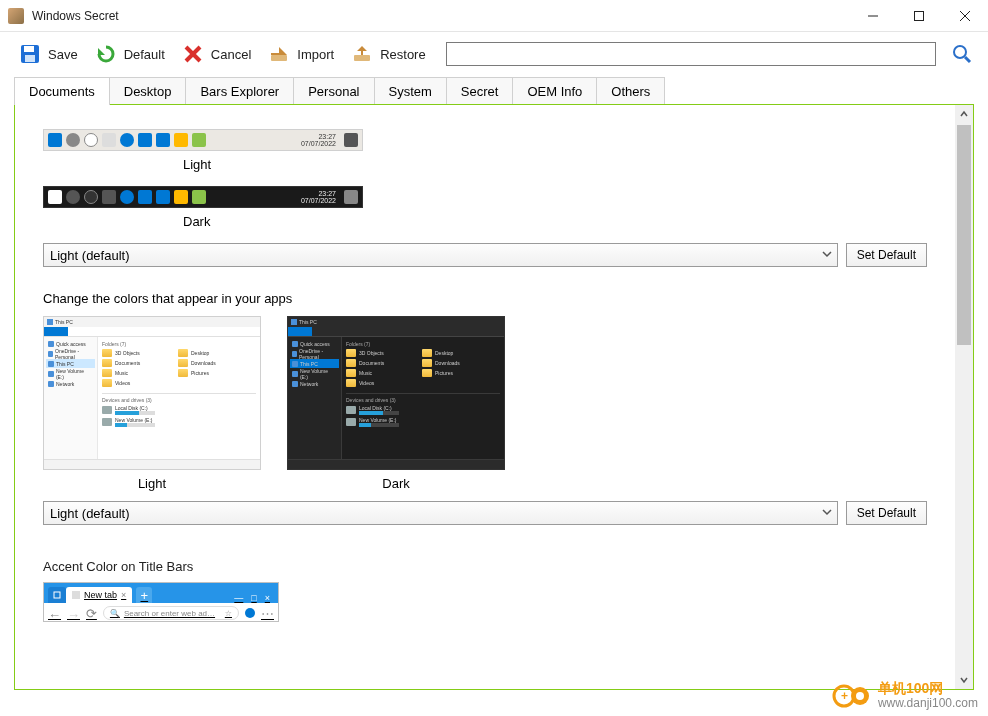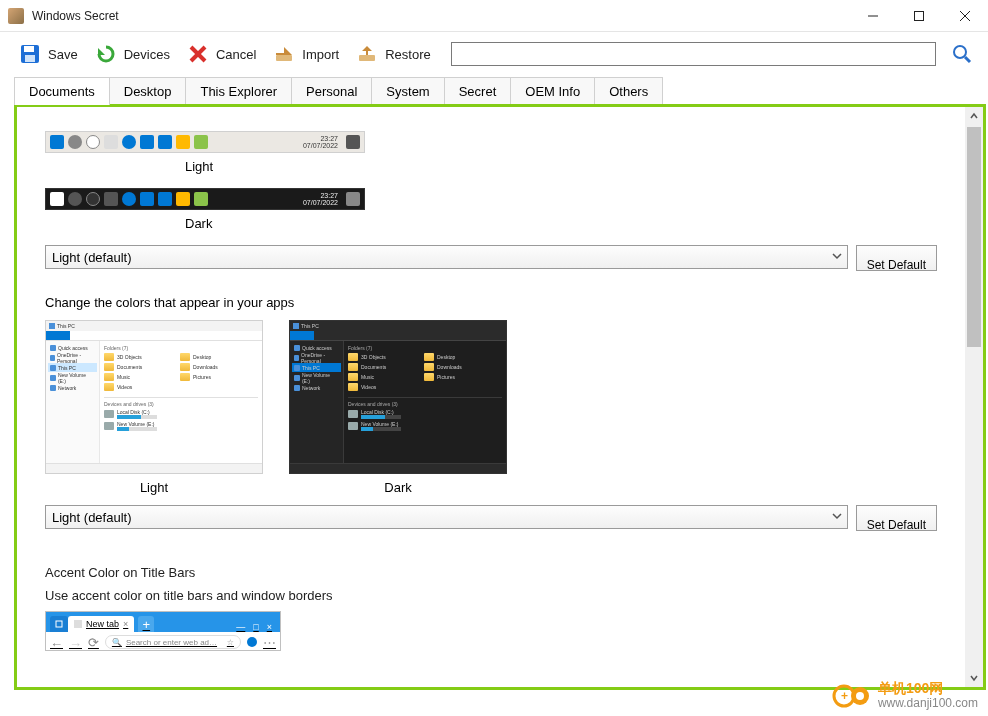--- a/index.html
+++ b/index.html
@@ -18,42 +18,42 @@
 .tbtn .ico { width: 24px; height: 24px; display: flex; align-items: center; justify-content: center; }
 .tbtn-label { font-size: 13px; color: #222; }
 .search-box { flex: 1; height: 24px; border: 1px solid #7a7a7a; background: #fff; margin-left: 8px; padding: 0 4px; }
 .search-ico { width: 24px; height: 24px; display: flex; align-items: center; justify-content: center; cursor: pointer; margin-left: 6px; }
 
 
 .tabs { display: flex; padding: 0 14px; }
 .tab { padding: 6px 14px; border: 1px solid #d0d0d0; border-bottom: none; background: #f8f8f8; cursor: pointer; position: relative; top: 1px; font-size: 13px; }
 .tab + .tab { margin-left: -1px; }
 .tab.active { background: #fff; z-index: 2; }
-.tab-panel-wrap { margin: 0 2px 14px 14px; border: 3px solid #84cc16; height: 586px; position: relative; }
+.tab-panel-wrap { margin: 0 14px 14px 14px; border: 1px solid #84cc16; height: 586px; position: relative; }
 
 
 .panel { padding: 0; height: 100%; overflow: hidden; position: relative; }
 .scroll-area { position: absolute; left: 0; top: 0; right: 18px; bottom: 0; padding: 24px 28px 10px 28px; overflow: hidden; }
 .scrollbar { position: absolute; right: 0; top: 0; width: 18px; height: 100%; background: #f0f0f0; }
 .scroll-arrow { width: 18px; height: 18px; display: flex; align-items: center; justify-content: center; color: #555; cursor: pointer; position: absolute; }
 .scroll-arrow.up { top: 0; }
 .scroll-arrow.down { bottom: 0; }
 .scroll-thumb { position: absolute; right: 2px; width: 14px; top: 20px; height: 220px; background: #c0c0c0; border-radius: 0; }
 
 .taskbar-preview { width: 320px; height: 22px; background: #ebe8e3; border: 1px solid #d0d0d0; display: flex; align-items: center; padding: 0 4px; gap: 4px; }
 .taskbar-preview.dark { background: #1a1a1a; border-color: #333; }
 .tp-ico { width: 14px; height: 14px; border-radius: 2px; }
 .tp-time { margin-left: auto; font-size: 7px; line-height: 1; text-align: right; color: #333; }
 .taskbar-preview.dark .tp-time { color: #eee; }
 .preview-label { text-align: left; padding-left: 140px; margin: 6px 0 14px 0; font-size: 13px; }
 
 .select-row { display: flex; gap: 8px; margin-bottom: 24px; }
 .select { flex: 1; height: 24px; border: 1px solid #9a9a9a; background: linear-gradient(#fdfdfd,#f0f0f0); display: flex; align-items: center; padding: 0 6px; cursor: pointer; position: relative; }
 .select-arrow { position: absolute; right: 4px; top: 4px; }
-.btn { height: 24px; padding: 12px 10px; border: 1px solid #9a9a9a; background: linear-gradient(#fdfdfd,#f0f0f0); cursor: pointer; font-size: 12px; }
+.btn { height: 24px; padding: 4px 10px; border: 1px solid #9a9a9a; background: linear-gradient(#fdfdfd,#f0f0f0); cursor: pointer; font-size: 12px; }
 
 .section-title { font-size: 13px; margin-bottom: 10px; }
 
 .app-previews { display: flex; gap: 26px; margin-bottom: 6px; }
 .app-preview { width: 218px; height: 154px; border: 1px solid #d0d0d0; background: #fff; position: relative; overflow: hidden; font-size: 6px; }
 .app-preview.dark { background: #1e1e1e; border-color: #333; }
 .ap-titlebar { height: 10px; background: #f3f3f3; display: flex; align-items: center; padding: 0 3px; gap: 2px; }
 .app-preview.dark .ap-titlebar { background: #2b2b2b; }
 .ap-ribbon { height: 10px; background: #fff; border-bottom: 1px solid #e0e0e0; display: flex; }
 .app-preview.dark .ap-ribbon { background: #2b2b2b; border-color: #444; }
@@ -140,21 +140,21 @@
       </span>
     <span class="tbtn-label">Save</span>
   </div>
   <div class="tbtn">
     <span class="ico">
         <svg width="22" height="22">
           <path d="M11 4 A7 7 0 1 1 4 11" fill="none" stroke="#3aa83a" stroke-width="3"></path>
           <path d="M3 5 L3 12 L10 12 Z" fill="#3aa83a"></path>
         </svg>
       </span>
-    <span class="tbtn-label">Devices</span>
+    <span class="tbtn-label">Default</span>
   </div>
   <div class="tbtn">
     <span class="ico">
         <svg width="22" height="22">
           <line x1="4" y1="4" x2="18" y2="18" stroke="#d9302c" stroke-width="4"></line>
           <line x1="18" y1="4" x2="4" y2="18" stroke="#d9302c" stroke-width="4"></line>
         </svg>
       </span>
     <span class="tbtn-label">Cancel</span>
   </div>
@@ -181,21 +181,21 @@
       <svg width="20" height="20">
         <circle cx="8" cy="8" r="6" fill="none" stroke="#2a6fc9" stroke-width="2"></circle>
         <line x1="13" y1="13" x2="18" y2="18" stroke="#2a6fc9" stroke-width="3"></line>
       </svg>
     </span>
 </div>
 
 <div class="tabs">
   <div class="tab active">Documents</div>
   <div class="tab">Desktop</div>
-  <div class="tab">This Explorer</div>
+  <div class="tab">Bars Explorer</div>
   <div class="tab">Personal</div>
   <div class="tab">System</div>
   <div class="tab">Secret</div>
   <div class="tab">OEM Info</div>
   <div class="tab">Others</div>
 </div>
 
 <div class="tab-panel-wrap">
   <div class="panel">
     <div class="scroll-area">
@@ -421,21 +421,20 @@
           <span>Light (default)</span>
           <span class="select-arrow"><svg width="12" height="12">
                 <path d="M2 4 L6 8 L10 4" fill="none" stroke="#555" stroke-width="1.5"></path>
               </svg></span>
         </div>
         <button class="btn">Set Default</button>
       </div>
 
       <div style="height:10px"></div>
       <div class="group-label">Accent Color on Title Bars</div>
-      <div class="group-desc">Use accent color on title bars and window borders</div>
 
       <div class="edge-preview">
         <div class="edge-tabs">
           <div style="width:18px;height:16px;background:#1a7fd4;display:flex;align-items:center;justify-content:center;border-radius:3px 3px 0 0">
               <svg width="8" height="8">
                 <rect x="1" y="1" width="6" height="6" fill="none" stroke="#fff"></rect>
               </svg>
             </div>
           <div class="edge-tab">
             <svg width="8" height="8">

